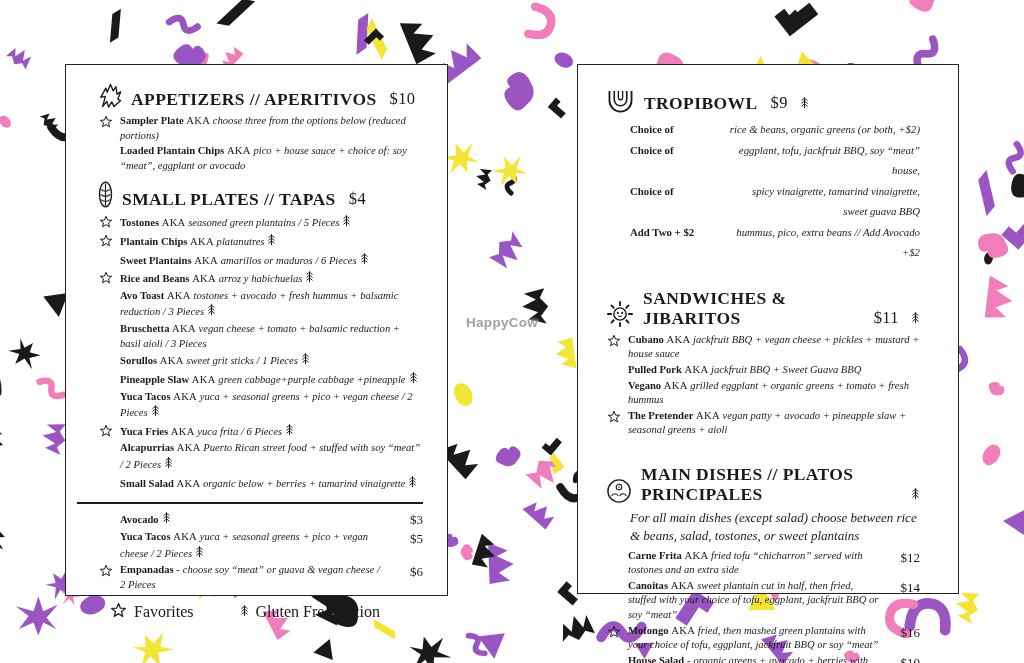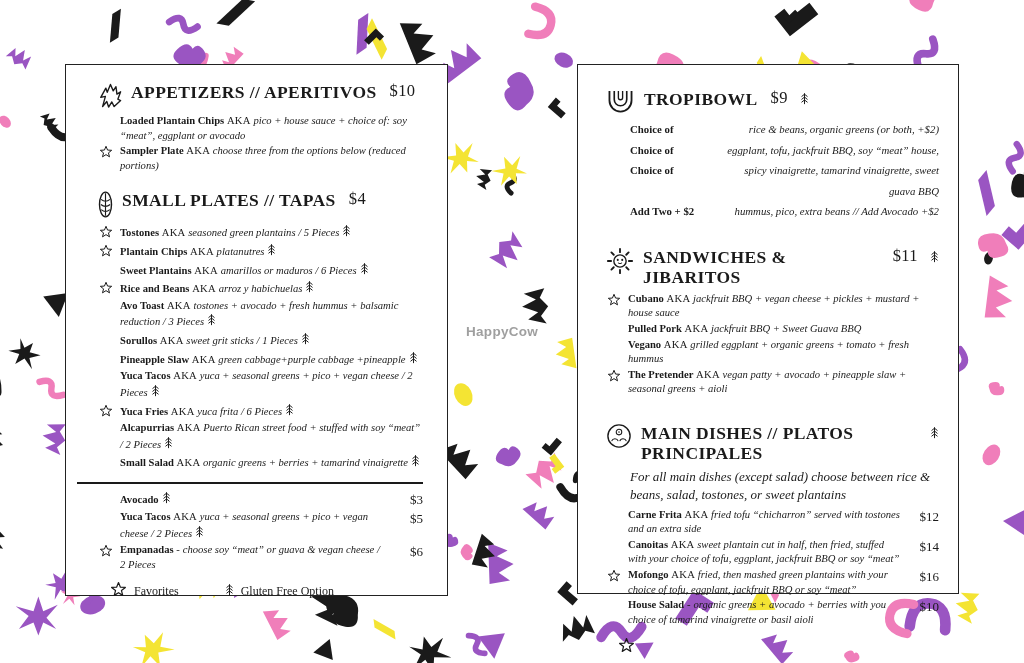--- a/index.html
+++ b/index.html
@@ -8,54 +8,54 @@
     background:#ffffff;
     font-family:"Liberation Serif","DejaVu Serif",serif;
     color:#1a1a1a;
   }
   #pattern{position:absolute;left:0;top:0;width:1024px;height:663px;}
   .panel{
     position:absolute;background:#ffffff;border:1.5px solid #222;
     box-sizing:border-box;display:flex;flex-direction:column;
   }
   #panel-left{left:65px;top:64px;width:383px;height:532px;padding:17px 24px 11px 32px;}
-  #panel-right{left:577px;top:64px;width:382px;height:530px;padding:24px 19px 13px 28px;}
+  #panel-right{left:577px;top:64px;width:382px;height:530px;padding:24px 38px 13px 28px;}
   .section-title{
-    display:flex;align-items:flex-start;gap:9px;
+    display:flex;align-items:flex-end;gap:9px;
     font-size:17.5px;font-weight:700;letter-spacing:.4px;line-height:1.15;
     margin:0 0 5px 0;
   }
   .section-title .t-price{font-weight:400;margin-left:4px;font-size:16.5px;}
   .sec-icon{display:inline-flex;align-items:center;justify-content:center;flex:0 0 auto;}
   .items{margin-left:22px;}
   .item{position:relative;font-size:10.6px;line-height:1.38;margin:0 0 1px 0;}
   .item .star{position:absolute;left:-21px;top:1px;}
   .iname{font-weight:700;}
   .aka{letter-spacing:.3px;}
   .idesc{font-style:italic;}
   .gf-inline{display:inline-block;margin-left:3px;vertical-align:-1px;}
   .priced .irow{display:flex;}
   .priced .itext{flex:1;padding-right:10px;}
   .priced .iprice{flex:0 0 28px;text-align:right;font-size:13px;}
   .divider{border-top:2px solid #1a1a1a;margin:9px 0 7px -21px;}
   .legend{
     display:flex;align-items:center;gap:10px;margin-top:auto;padding-top:8px;
-    font-size:12px;margin-left:12px;
+    font-size:16px;margin-left:12px;
   }
   .legend .leg-item{display:flex;align-items:center;gap:7px;}
   .legend .gap{width:26px;}
   .choices{margin-left:24px;margin-top:6px;}
   .choice{display:flex;font-size:10.8px;line-height:1.9;}
   .choice .clabel{flex:0 0 96px;font-weight:700;}
   .choice .ctext{font-style:italic;flex:1;text-align:right;}
   .note{font-style:italic;font-size:13px;line-height:1.4;margin:1px 0 3px 24px;}
   .sec{margin-bottom:0;}
   #panel-right .sec + .sec{margin-top:25px;}
   .watermark{
-    position:absolute;left:466px;top:324px;
+    position:absolute;left:466px;top:315px;
     font-family:"Liberation Sans","DejaVu Sans",sans-serif;
     font-size:13.5px;font-weight:700;color:#8f8f8f;opacity:.85;
     text-shadow:0 0 3px #ffffff,0 0 5px #ffffff;letter-spacing:.3px;
   }
 </style>
 </head>
 <body>
 
 <svg id="pattern" xmlns="http://www.w3.org/2000/svg">
     <path d="M0 20 L4 6 L9 14 L14 2 L19 13 L24 4 L27 20 L20 16 L13 22 L6 16 Z" fill="#9a55c2" transform="translate(37.5 451.0) rotate(280) scale(1.16)"></path>
@@ -193,27 +193,27 @@
       <div class="section-title">
         <span class="sec-icon">
           <svg width="24" height="27" viewBox="0 0 26 28">
             <path d="M5 26 L8 15 L3 16 L8.5 6 L10 10.5 L13.5 2 L16.5 9 L19.5 4.5 L20.5 12.5 L24.5 10 L21.5 18 L24.5 19.5 L17.5 26 L15 21 L11.5 26.5 L9.5 20.5 Z" fill="none" stroke="#1a1a1a" stroke-width="1.5" stroke-linejoin="round"></path>
           </svg>
         </span>
         <span>APPETIZERS // APERITIVOS</span>
         <span class="t-price">$10</span>
       </div>
       <div class="items">
+        <div class="item"><span class="star"><svg width="14" height="14" viewBox="0 0 24 24">
+              <path d="M12 2.2 L14.7 8.7 L21.7 9.1 L16.2 13.5 L18 20.3 L12 16.5 L6 20.3 L7.8 13.5 L2.3 9.1 L9.3 8.7 Z" fill="none" stroke="#1a1a1a" stroke-width="1.7" stroke-linejoin="round"></path>
+            </svg></span><span><span><span class="iname">Sampler Plate</span> <span class="aka">AKA</span> <span class="idesc">choose three from the options below (reduced portions)</span></span></span></div>
         <div class="item"><span><span><span class="iname">Loaded Plantain Chips</span> <span class="aka">AKA</span> <span class="idesc">pico + house sauce + choice of:  soy “meat”, eggplant or avocado</span></span></span></div>
-        <div class="item"><span class="star"><svg width="14" height="14" viewBox="0 0 24 24">
-              <path d="M12 2.2 L14.7 8.7 L21.7 9.1 L16.2 13.5 L18 20.3 L12 16.5 L6 20.3 L7.8 13.5 L2.3 9.1 L9.3 8.7 Z" fill="none" stroke="#1a1a1a" stroke-width="1.7" stroke-linejoin="round"></path>
-            </svg></span><span><span><span class="iname">Sampler Plate</span> <span class="aka">AKA</span> <span class="idesc">choose three from the options below (reduced portions)</span></span></span></div>
-      </div>
-    </div>
-    <div class="sec" style="margin-top: 16px;">
+      </div>
+    </div>
+    <div class="sec" style="margin-top: 6px;">
       <div class="section-title">
         <span class="sec-icon">
           <svg width="15" height="29" viewBox="0 0 16 30">
             <ellipse cx="8" cy="15" rx="6.4" ry="13.2" fill="none" stroke="#1a1a1a" stroke-width="1.5"></ellipse>
             <path d="M8 3 V27 M3.2 9.5 Q8 13.5 12.8 9.5 M3 15 Q8 19 13 15 M3.4 20.5 Q8 24.5 12.6 20.5" fill="none" stroke="#1a1a1a" stroke-width="1.2"></path>
           </svg>
         </span>
         <span>SMALL PLATES // TAPAS</span>
         <span class="t-price">$4</span>
       </div>
@@ -232,38 +232,39 @@
                   <path d="M6 1.5 V16 M2 6 L6 2.8 L10 6 M2 9.8 L6 6.6 L10 9.8 M2 13.6 L6 10.4 L10 13.6" fill="none" stroke="#1a1a1a" stroke-width="1.3"></path>
                 </svg></span></span></span></div>
         <div class="item"><span class="star"><svg width="14" height="14" viewBox="0 0 24 24">
               <path d="M12 2.2 L14.7 8.7 L21.7 9.1 L16.2 13.5 L18 20.3 L12 16.5 L6 20.3 L7.8 13.5 L2.3 9.1 L9.3 8.7 Z" fill="none" stroke="#1a1a1a" stroke-width="1.7" stroke-linejoin="round"></path>
             </svg></span><span><span><span class="iname">Rice and Beans</span> <span class="aka">AKA</span> <span class="idesc">arroz y habichuelas</span><span class="gf-inline"><svg width="9" height="13" viewBox="0 0 12 17">
                   <path d="M6 1.5 V16 M2 6 L6 2.8 L10 6 M2 9.8 L6 6.6 L10 9.8 M2 13.6 L6 10.4 L10 13.6" fill="none" stroke="#1a1a1a" stroke-width="1.3"></path>
                 </svg></span></span></span></div>
         <div class="item"><span><span><span class="iname">Avo Toast</span> <span class="aka">AKA</span> <span class="idesc">tostones + avocado + fresh hummus + balsamic reduction / 3 Pieces</span><span class="gf-inline"><svg width="9" height="13" viewBox="0 0 12 17">
                   <path d="M6 1.5 V16 M2 6 L6 2.8 L10 6 M2 9.8 L6 6.6 L10 9.8 M2 13.6 L6 10.4 L10 13.6" fill="none" stroke="#1a1a1a" stroke-width="1.3"></path>
                 </svg></span></span></span></div>
+        <div class="item"><span><span><span class="iname">Bruschetta</span> <span class="aka">AKA</span> <span class="idesc">vegan cheese + tomato + balsamic reduction + basil aioli / 3 Pieces</span></span></span></div>
         <div class="item"><span><span><span class="iname">Sorullos</span> <span class="aka">AKA</span> <span class="idesc">sweet grit sticks / 1 Pieces</span><span class="gf-inline"><svg width="9" height="13" viewBox="0 0 12 17">
                   <path d="M6 1.5 V16 M2 6 L6 2.8 L10 6 M2 9.8 L6 6.6 L10 9.8 M2 13.6 L6 10.4 L10 13.6" fill="none" stroke="#1a1a1a" stroke-width="1.3"></path>
                 </svg></span></span></span></div>
         <div class="item"><span><span><span class="iname">Pineapple Slaw</span> <span class="aka">AKA</span> <span class="idesc">green cabbage+purple cabbage +pineapple</span><span class="gf-inline"><svg width="9" height="13" viewBox="0 0 12 17">
                   <path d="M6 1.5 V16 M2 6 L6 2.8 L10 6 M2 9.8 L6 6.6 L10 9.8 M2 13.6 L6 10.4 L10 13.6" fill="none" stroke="#1a1a1a" stroke-width="1.3"></path>
                 </svg></span></span></span></div>
         <div class="item"><span><span><span class="iname">Yuca Tacos</span> <span class="aka">AKA</span> <span class="idesc">yuca + seasonal greens + pico + vegan cheese / 2 Pieces</span><span class="gf-inline"><svg width="9" height="13" viewBox="0 0 12 17">
                   <path d="M6 1.5 V16 M2 6 L6 2.8 L10 6 M2 9.8 L6 6.6 L10 9.8 M2 13.6 L6 10.4 L10 13.6" fill="none" stroke="#1a1a1a" stroke-width="1.3"></path>
                 </svg></span></span></span></div>
         <div class="item"><span class="star"><svg width="14" height="14" viewBox="0 0 24 24">
               <path d="M12 2.2 L14.7 8.7 L21.7 9.1 L16.2 13.5 L18 20.3 L12 16.5 L6 20.3 L7.8 13.5 L2.3 9.1 L9.3 8.7 Z" fill="none" stroke="#1a1a1a" stroke-width="1.7" stroke-linejoin="round"></path>
             </svg></span><span><span><span class="iname">Yuca Fries</span> <span class="aka">AKA</span> <span class="idesc">yuca frita / 6 Pieces</span><span class="gf-inline"><svg width="9" height="13" viewBox="0 0 12 17">
                   <path d="M6 1.5 V16 M2 6 L6 2.8 L10 6 M2 9.8 L6 6.6 L10 9.8 M2 13.6 L6 10.4 L10 13.6" fill="none" stroke="#1a1a1a" stroke-width="1.3"></path>
                 </svg></span></span></span></div>
         <div class="item"><span><span><span class="iname">Alcapurrias</span> <span class="aka">AKA</span> <span class="idesc">Puerto Rican street food + stuffed with soy “meat” / 2 Pieces</span><span class="gf-inline"><svg width="9" height="13" viewBox="0 0 12 17">
                   <path d="M6 1.5 V16 M2 6 L6 2.8 L10 6 M2 9.8 L6 6.6 L10 9.8 M2 13.6 L6 10.4 L10 13.6" fill="none" stroke="#1a1a1a" stroke-width="1.3"></path>
                 </svg></span></span></span></div>
-        <div class="item"><span><span><span class="iname">Small Salad</span> <span class="aka">AKA</span> <span class="idesc">organic greens + berries + tamarind vinaigrette</span><span class="gf-inline"><svg width="9" height="13" viewBox="0 0 12 17">
+        <div class="item"><span><span><span class="iname">Small Salad</span> <span class="aka">AKA</span> <span class="idesc">organic below + berries + tamarind vinaigrette</span><span class="gf-inline"><svg width="9" height="13" viewBox="0 0 12 17">
                   <path d="M6 1.5 V16 M2 6 L6 2.8 L10 6 M2 9.8 L6 6.6 L10 9.8 M2 13.6 L6 10.4 L10 13.6" fill="none" stroke="#1a1a1a" stroke-width="1.3"></path>
                 </svg></span></span></span></div>
       </div>
     </div>
     <div class="divider"></div>
     <div class="items priced">
       <div class="item prow">
         <span class="irow">
           <span class="itext"><span class="iname">Avocado</span><span class="gf-inline"><svg width="9" height="13" viewBox="0 0 12 17">
                 <path d="M6 1.5 V16 M2 6 L6 2.8 L10 6 M2 9.8 L6 6.6 L10 9.8 M2 13.6 L6 10.4 L10 13.6" fill="none" stroke="#1a1a1a" stroke-width="1.3"></path>

